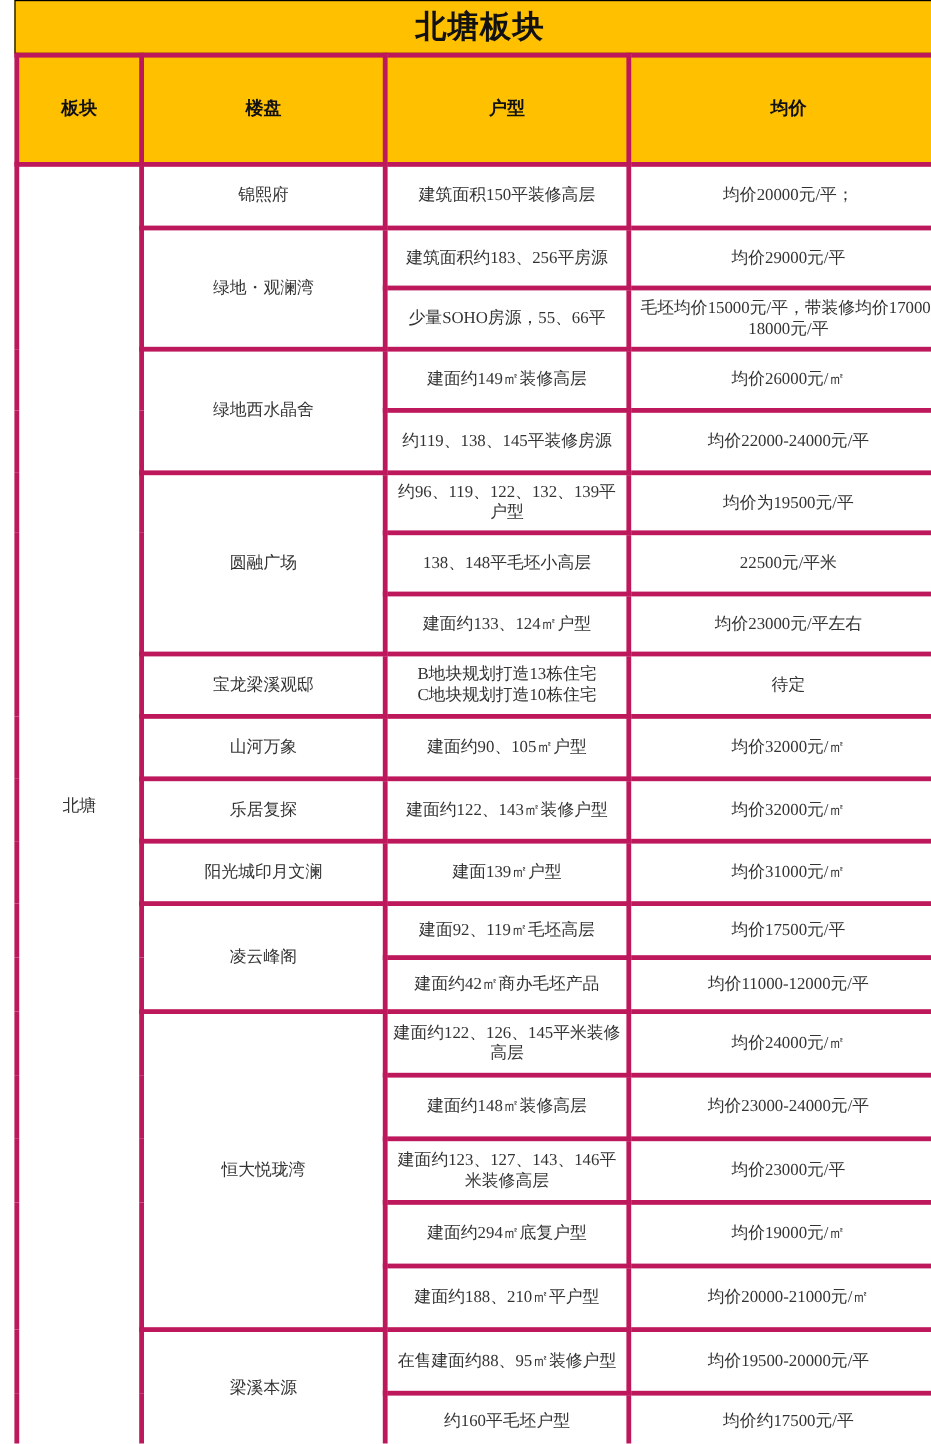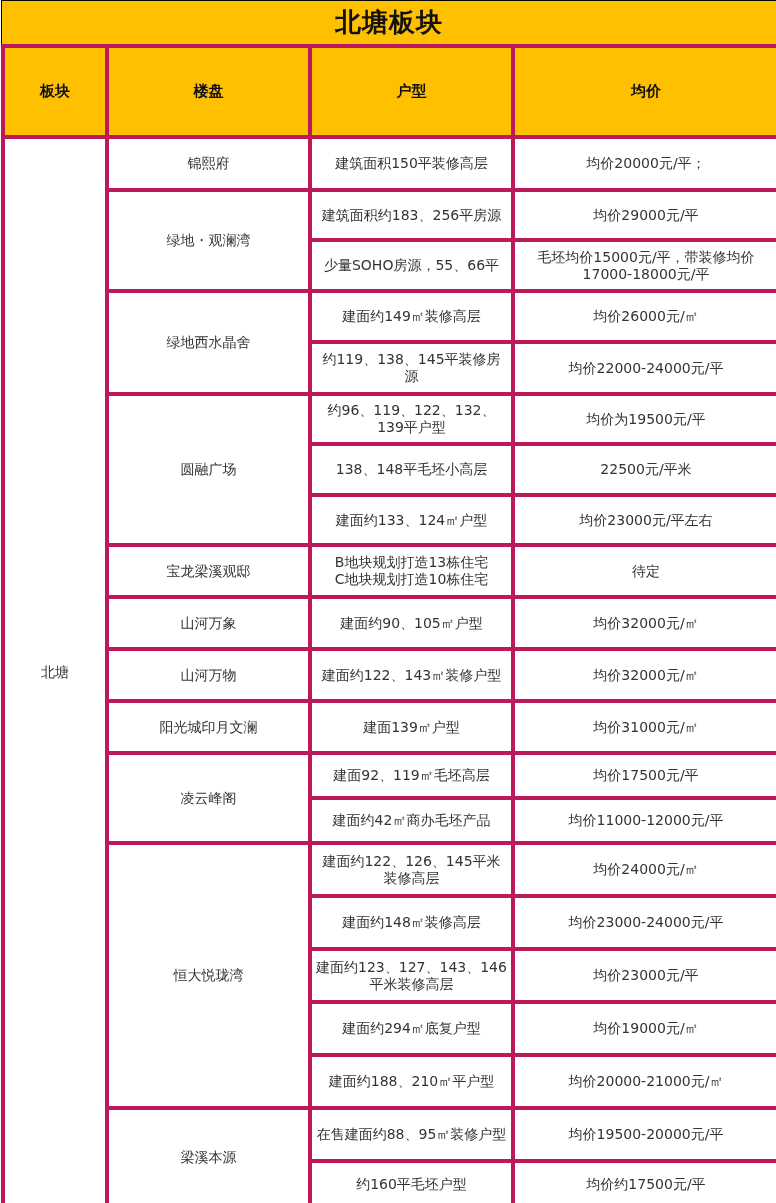--- a/index.html
+++ b/index.html
@@ -1,18 +1,18 @@
 <!DOCTYPE html>
 <html><head>
 <meta charset="utf-8">
 <style>
   html, body { margin: 0; padding: 0; background: #ffffff; }
   body { width: 776px; height: 1203px; position: relative; overflow: hidden;
          font-family: "DejaVu Sans", "Liberation Sans", sans-serif; color: #222; }
-  .sheet { position: absolute; left: 1px; top: 0; width: 672px; height: 1203px; }
+  .sheet { position: absolute; left: 12px; top: 0; width: 672px; height: 1203px; font-family: Liberation Serif, serif; }
   .title-bar { position: absolute; left: 0; top: 0; width: 774px; height: 43px;
                background: #ffc000; border: 1px solid #000; display: flex;
                align-items: center; justify-content: center;
                font-size: 26px; font-weight: bold; color: #111; letter-spacing: 1px; }
   table.grid { position: absolute; left: 0; top: 44px; width: 776px;
                border-collapse: collapse; table-layout: fixed; }
   table.grid td, table.grid th { border: 4px solid #be185d; text-align: center;
                vertical-align: middle; padding: 0 4px; font-size: 14px;
                line-height: 17px; color: #333; font-weight: normal; }
   table.grid th { background: #ffc000; font-weight: bold; color: #111; font-size: 15px; height: 87px; }
@@ -83,21 +83,21 @@
           <td style="white-space: pre-line; margin-top: 48px;">B地块规划打造13栋住宅
 C地块规划打造10栋住宅</td>
           <td>待定</td>
         </tr>
         <tr style="height: 52px;">
           <td rowspan="1">山河万象</td>
           <td style="white-space: pre-line;">建面约90、105㎡户型</td>
           <td>均价32000元/㎡</td>
         </tr>
         <tr style="height: 52px;">
-          <td rowspan="1">山河万物</td>
+          <td rowspan="1">乐居复探</td>
           <td style="white-space: pre-line;">建面约122、143㎡装修户型</td>
           <td>均价32000元/㎡</td>
         </tr>
         <tr style="height: 52px;">
           <td rowspan="1">阳光城印月文澜</td>
           <td style="white-space: pre-line;">建面139㎡户型</td>
           <td>均价31000元/㎡</td>
         </tr>
         <tr style="height: 45px;">
           <td rowspan="2">凌云峰阁</td>

